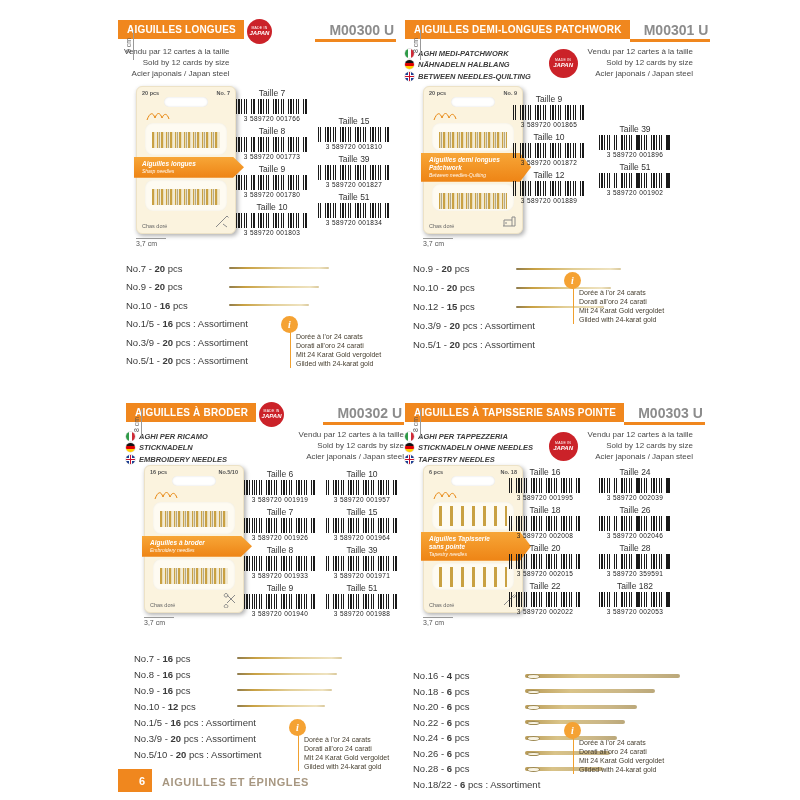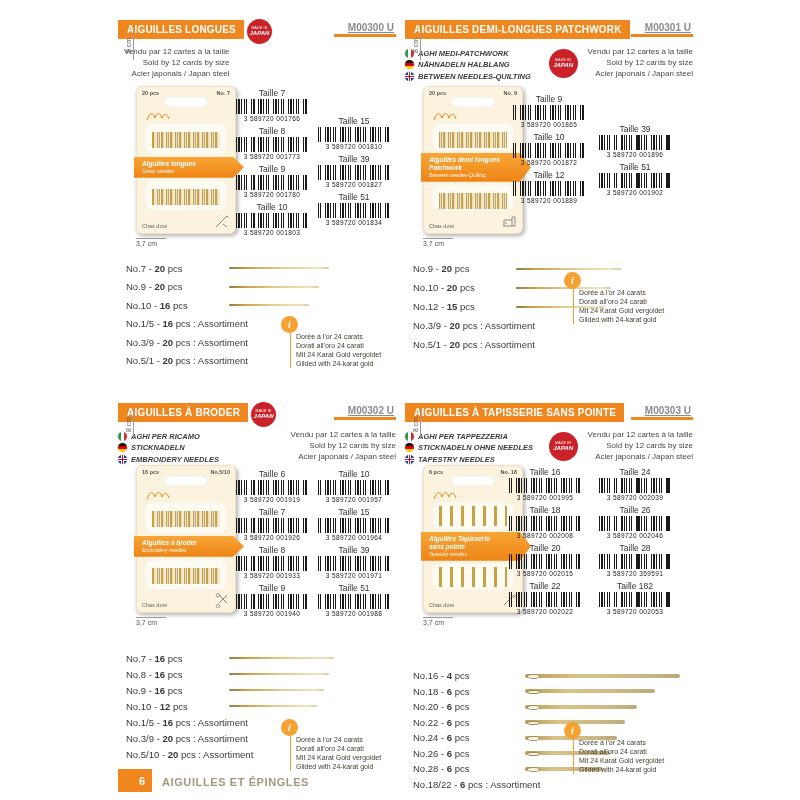--- a/index.html
+++ b/index.html
@@ -2,29 +2,29 @@
 <html><head>
 <meta charset="utf-8">
 <style>
   html,body{margin:0;padding:0;}
   body{width:800px;height:800px;position:relative;background:#ffffff;
        font-family:"Liberation Sans",sans-serif;color:#3a3a3a;overflow:hidden;}
 
   .section{position:absolute;}
   #s0{left:118px;top:20px;width:278px;height:380px;}
   #s1{left:405px;top:20px;width:288px;height:380px;}
-  #s2{left:118px;top:403px;width:278px;height:392px;}
+  #s2{left:126px;top:403px;width:278px;height:392px;}
   #s3{left:405px;top:403px;width:288px;height:392px;}
 
   
   .hdr{position:absolute;top:0;left:0;right:0;display:flex;align-items:flex-start;height:22px;}
   .title-bar{background:#F0871E;color:#fff;font-weight:bold;font-size:10px;
              padding:4px 8px 4px 9px;white-space:nowrap;letter-spacing:.2px;}
   .code-box{margin-left:auto;border-bottom:3px solid #F0871E;padding:2px 2px 1px 14px;
-            color:#8C8C8C;font-weight:bold;font-size:10px;white-space:nowrap;text-decoration:underline;}
+            color:#8C8C8C;font-weight:bold;font-size:14px;white-space:nowrap;}
   .japan{border-radius:50%;background:#CB2229;color:#fff;display:flex;flex-direction:column;
          align-items:center;justify-content:center;line-height:1;flex:0 0 auto;}
   .japan .m{font-size:3.5px;letter-spacing:.2px;}
   .japan .j{font-size:6px;font-weight:bold;font-style:italic;}
   .hdr .japan{width:25px;height:25px;margin-left:3px;margin-top:-1px;}
 
   
   .info-row{position:absolute;top:26px;left:0;right:0;display:flex;align-items:flex-start;}
   .langs{flex:1;}
   .lang{display:flex;align-items:center;gap:4px;margin:2.5px 0;

